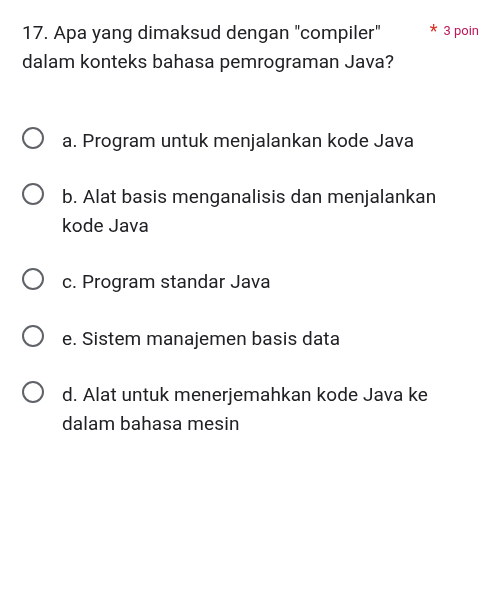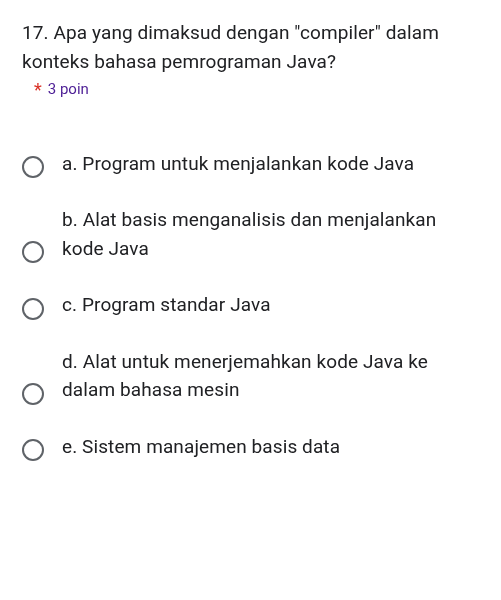--- a/index.html
+++ b/index.html
@@ -12,21 +12,20 @@
       background: #ffffff;
       width: 501px;
       padding: 18px 22px;
       color: #202124;
     }
     .question-header {
       display: flex;
       align-items: flex-start;
       justify-content: space-between;
       margin-bottom: 4px;
-      flex-direction: column;
     }
     .question-text {
       font-size: 19px;
       line-height: 1.55;
       color: #202124;
       flex: 1;
       letter-spacing: 0.1px;
     }
     .meta {
       display: flex;
@@ -34,29 +33,29 @@
       gap: 6px;
       white-space: nowrap;
       margin-left: 12px;
       padding-top: 2px;
     }
     .required-star {
       color: #d93025;
       font-size: 18px;
     }
     .points {
-      color: #4c1d95;
-      font-size: 15px;
+      color: #be185d;
+      font-size: 13px;
     }
     .options {
       margin-top: 36px;
     }
     .option {
       display: flex;
-      align-items: flex-end;
+      align-items: flex-start;
       gap: 18px;
       padding: 14px 0;
       cursor: pointer;
     }
     .radio {
       width: 22px;
       height: 22px;
       border: 2px solid #5f6368;
       border-radius: 50%;
       flex-shrink: 0;
@@ -87,19 +86,19 @@
   <label class="option">
     <span class="radio"></span>
     <span class="option-text">b. Alat basis menganalisis dan menjalankan kode Java</span>
   </label>
   <label class="option">
     <span class="radio"></span>
     <span class="option-text">c. Program standar Java</span>
   </label>
   <label class="option">
     <span class="radio"></span>
-    <span class="option-text">d. Alat untuk menerjemahkan kode Java ke dalam bahasa mesin</span>
+    <span class="option-text">e. Sistem manajemen basis data</span>
   </label>
   <label class="option">
     <span class="radio"></span>
-    <span class="option-text">e. Sistem manajemen basis data</span>
+    <span class="option-text">d. Alat untuk menerjemahkan kode Java ke dalam bahasa mesin</span>
   </label>
 </div>
 
 </body></html>

